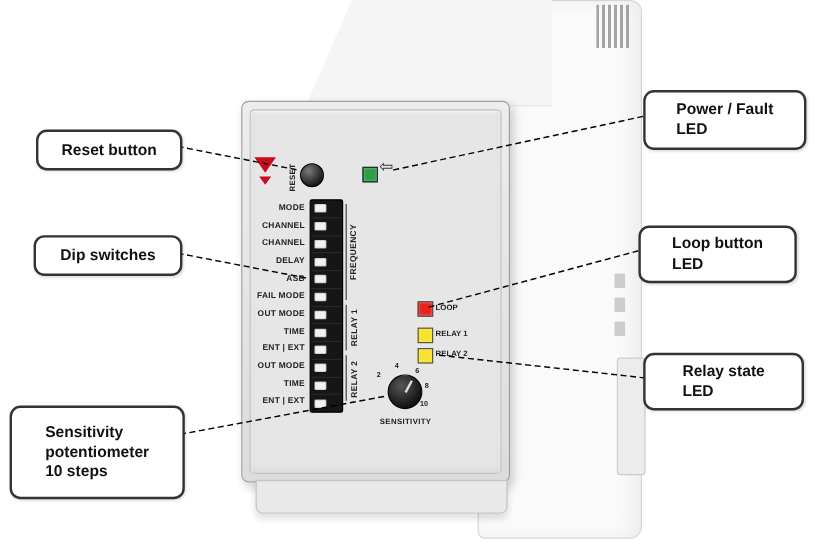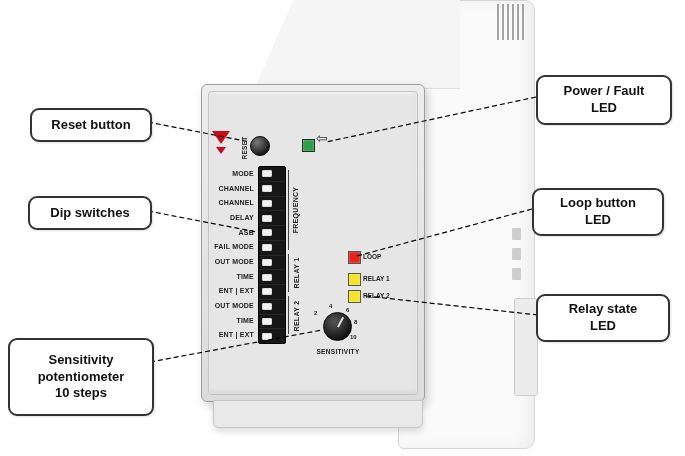--- a/index.html
+++ b/index.html
@@ -62,21 +62,21 @@
   .pot-knob::after{content:"";position:absolute;left:50%;top:50%;width:2px;height:11px;background:#ddd;
                    transform:translate(-50%,-100%) rotate(28deg);transform-origin:bottom center;}
   .pot-num{position:absolute;font-size:6px;font-weight:600;color:#222;}
   .sc0{left:9px;top:12px;} .sc1{left:24px;top:5px;} .sc2{left:41px;top:9px;}
   .sc3{left:49px;top:21px;} .sc4{left:45px;top:36px;}
   .pot-label{position:absolute;left:0;top:50px;width:100%;text-align:center;
              font-size:6.5px;font-weight:700;letter-spacing:.3px;color:#222;}
 
   
   .callout{position:absolute;background:#fff;border:2px solid #333;border-radius:9px;
-           display:flex;align-items:center;justify-content:center;text-align:center;
+           display:flex;align-items:center;justify-content:center;text-align:left;
            font-size:13px;font-weight:bold;line-height:1.3;white-space:pre-line;
            box-shadow:1px 1px 2px rgba(0,0,0,.12);z-index:5;}
   .co-reset{left:30px;top:108px;width:118px;height:30px;}
   .co-dip{left:28px;top:196px;width:120px;height:30px;}
   .co-sens{left:8px;top:338px;width:142px;height:74px;}
   .co-power{left:536px;top:75px;width:132px;height:46px;}
   .co-loop{left:532px;top:188px;width:128px;height:44px;}
   .co-relay{left:536px;top:294px;width:130px;height:44px;}
 
   .overlay{position:absolute;left:0;top:0;width:685px;height:456px;pointer-events:none;z-index:4;}

